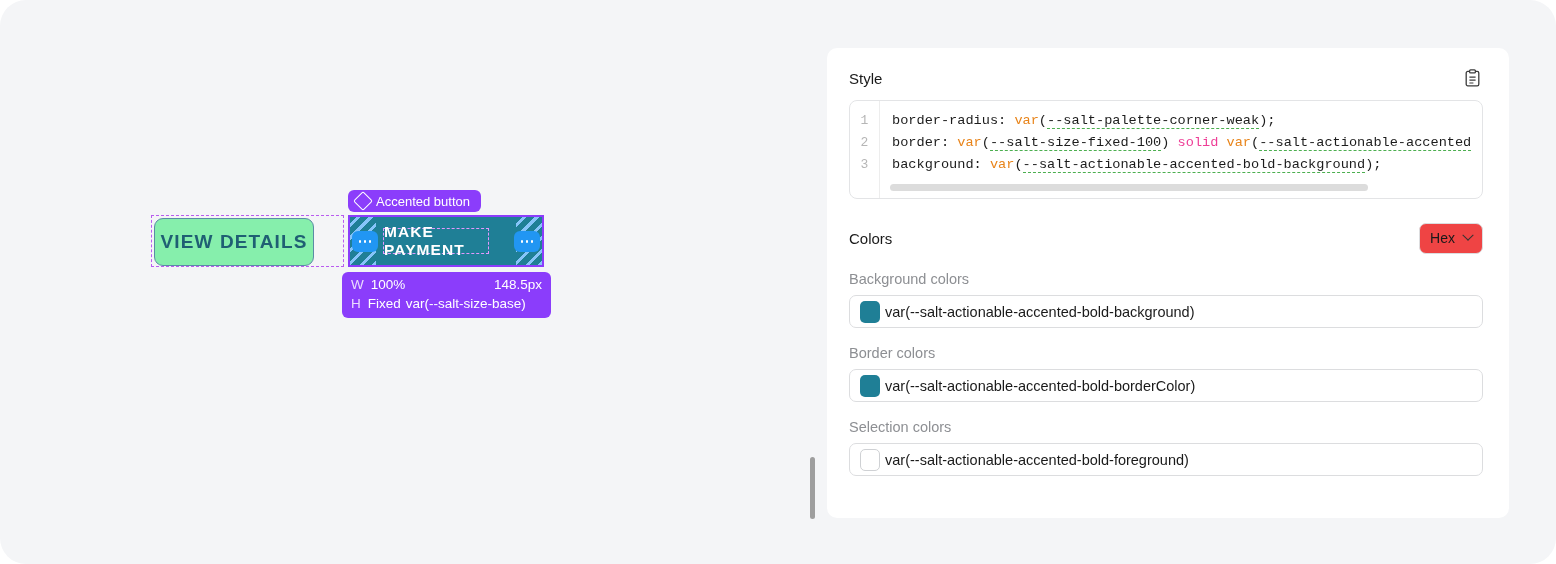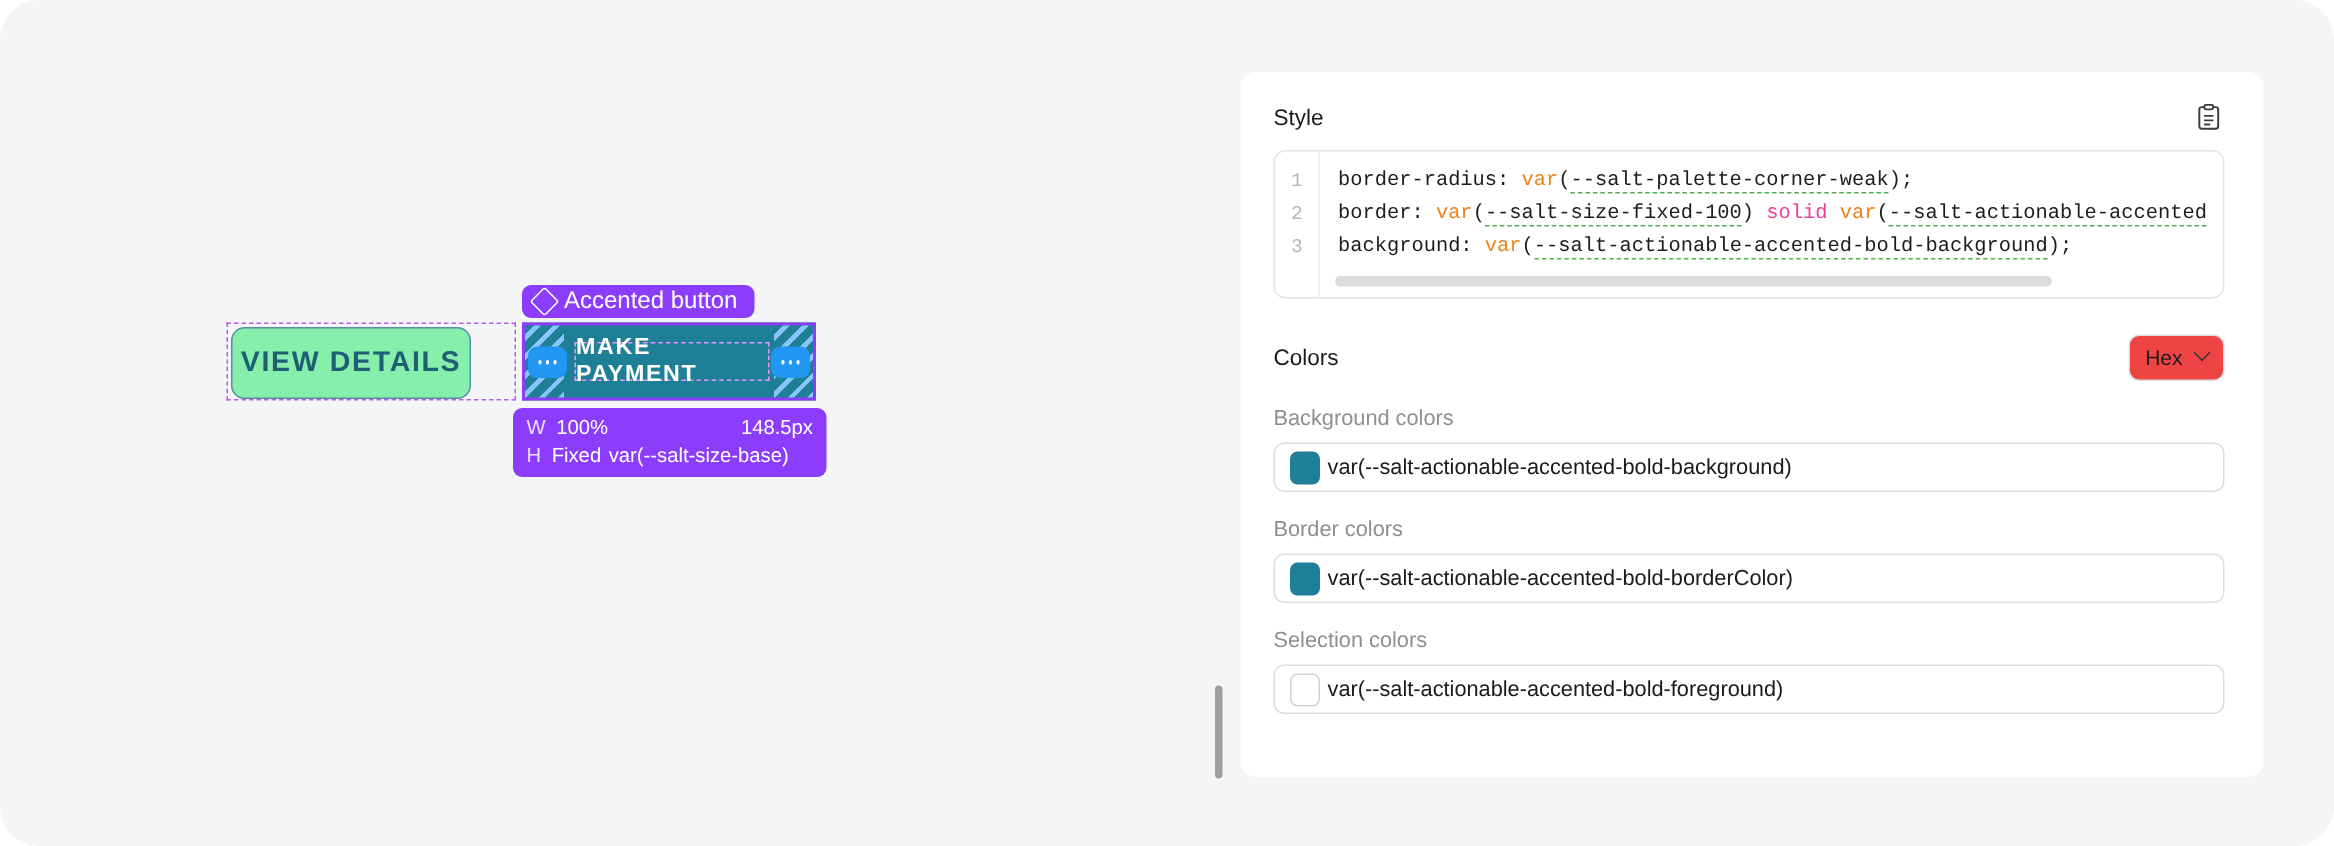--- a/index.html
+++ b/index.html
@@ -60,21 +60,21 @@
 
   
   #accented-badge {
     position: absolute;
     left: 348px; top: 190px;
     height: 22px;
     padding: 0 11px 0 8px;
     background: #8b3dfb;
     border-radius: 6px;
     color: #ffffff;
-    font-size: 16px;
+    font-size: 13px;
     display: flex;
     align-items: center;
     gap: 6px;
     white-space: nowrap;
   }
   #accented-badge .diamond {
     width: 12px; height: 12px;
     border: 1.6px solid #ffffff;
     transform: rotate(45deg);
     border-radius: 2px;
@@ -124,21 +124,21 @@
     width: 2.6px; height: 2.6px;
     background: #ffffff;
     border-radius: 50%;
     display: block;
   }
 
   
   #make-payment-label {
     position: absolute;
     left: 33px; top: 11px;
-    width: 130px; height: 26px;
+    width: 106px; height: 26px;
     border: 1px dashed #e398ff;
     box-sizing: border-box;
     color: #ffffff;
     font-size: 15.5px;
     font-weight: bold;
     letter-spacing: 1.1px;
     display: flex;
     align-items: center;
     justify-content: center;
   }

